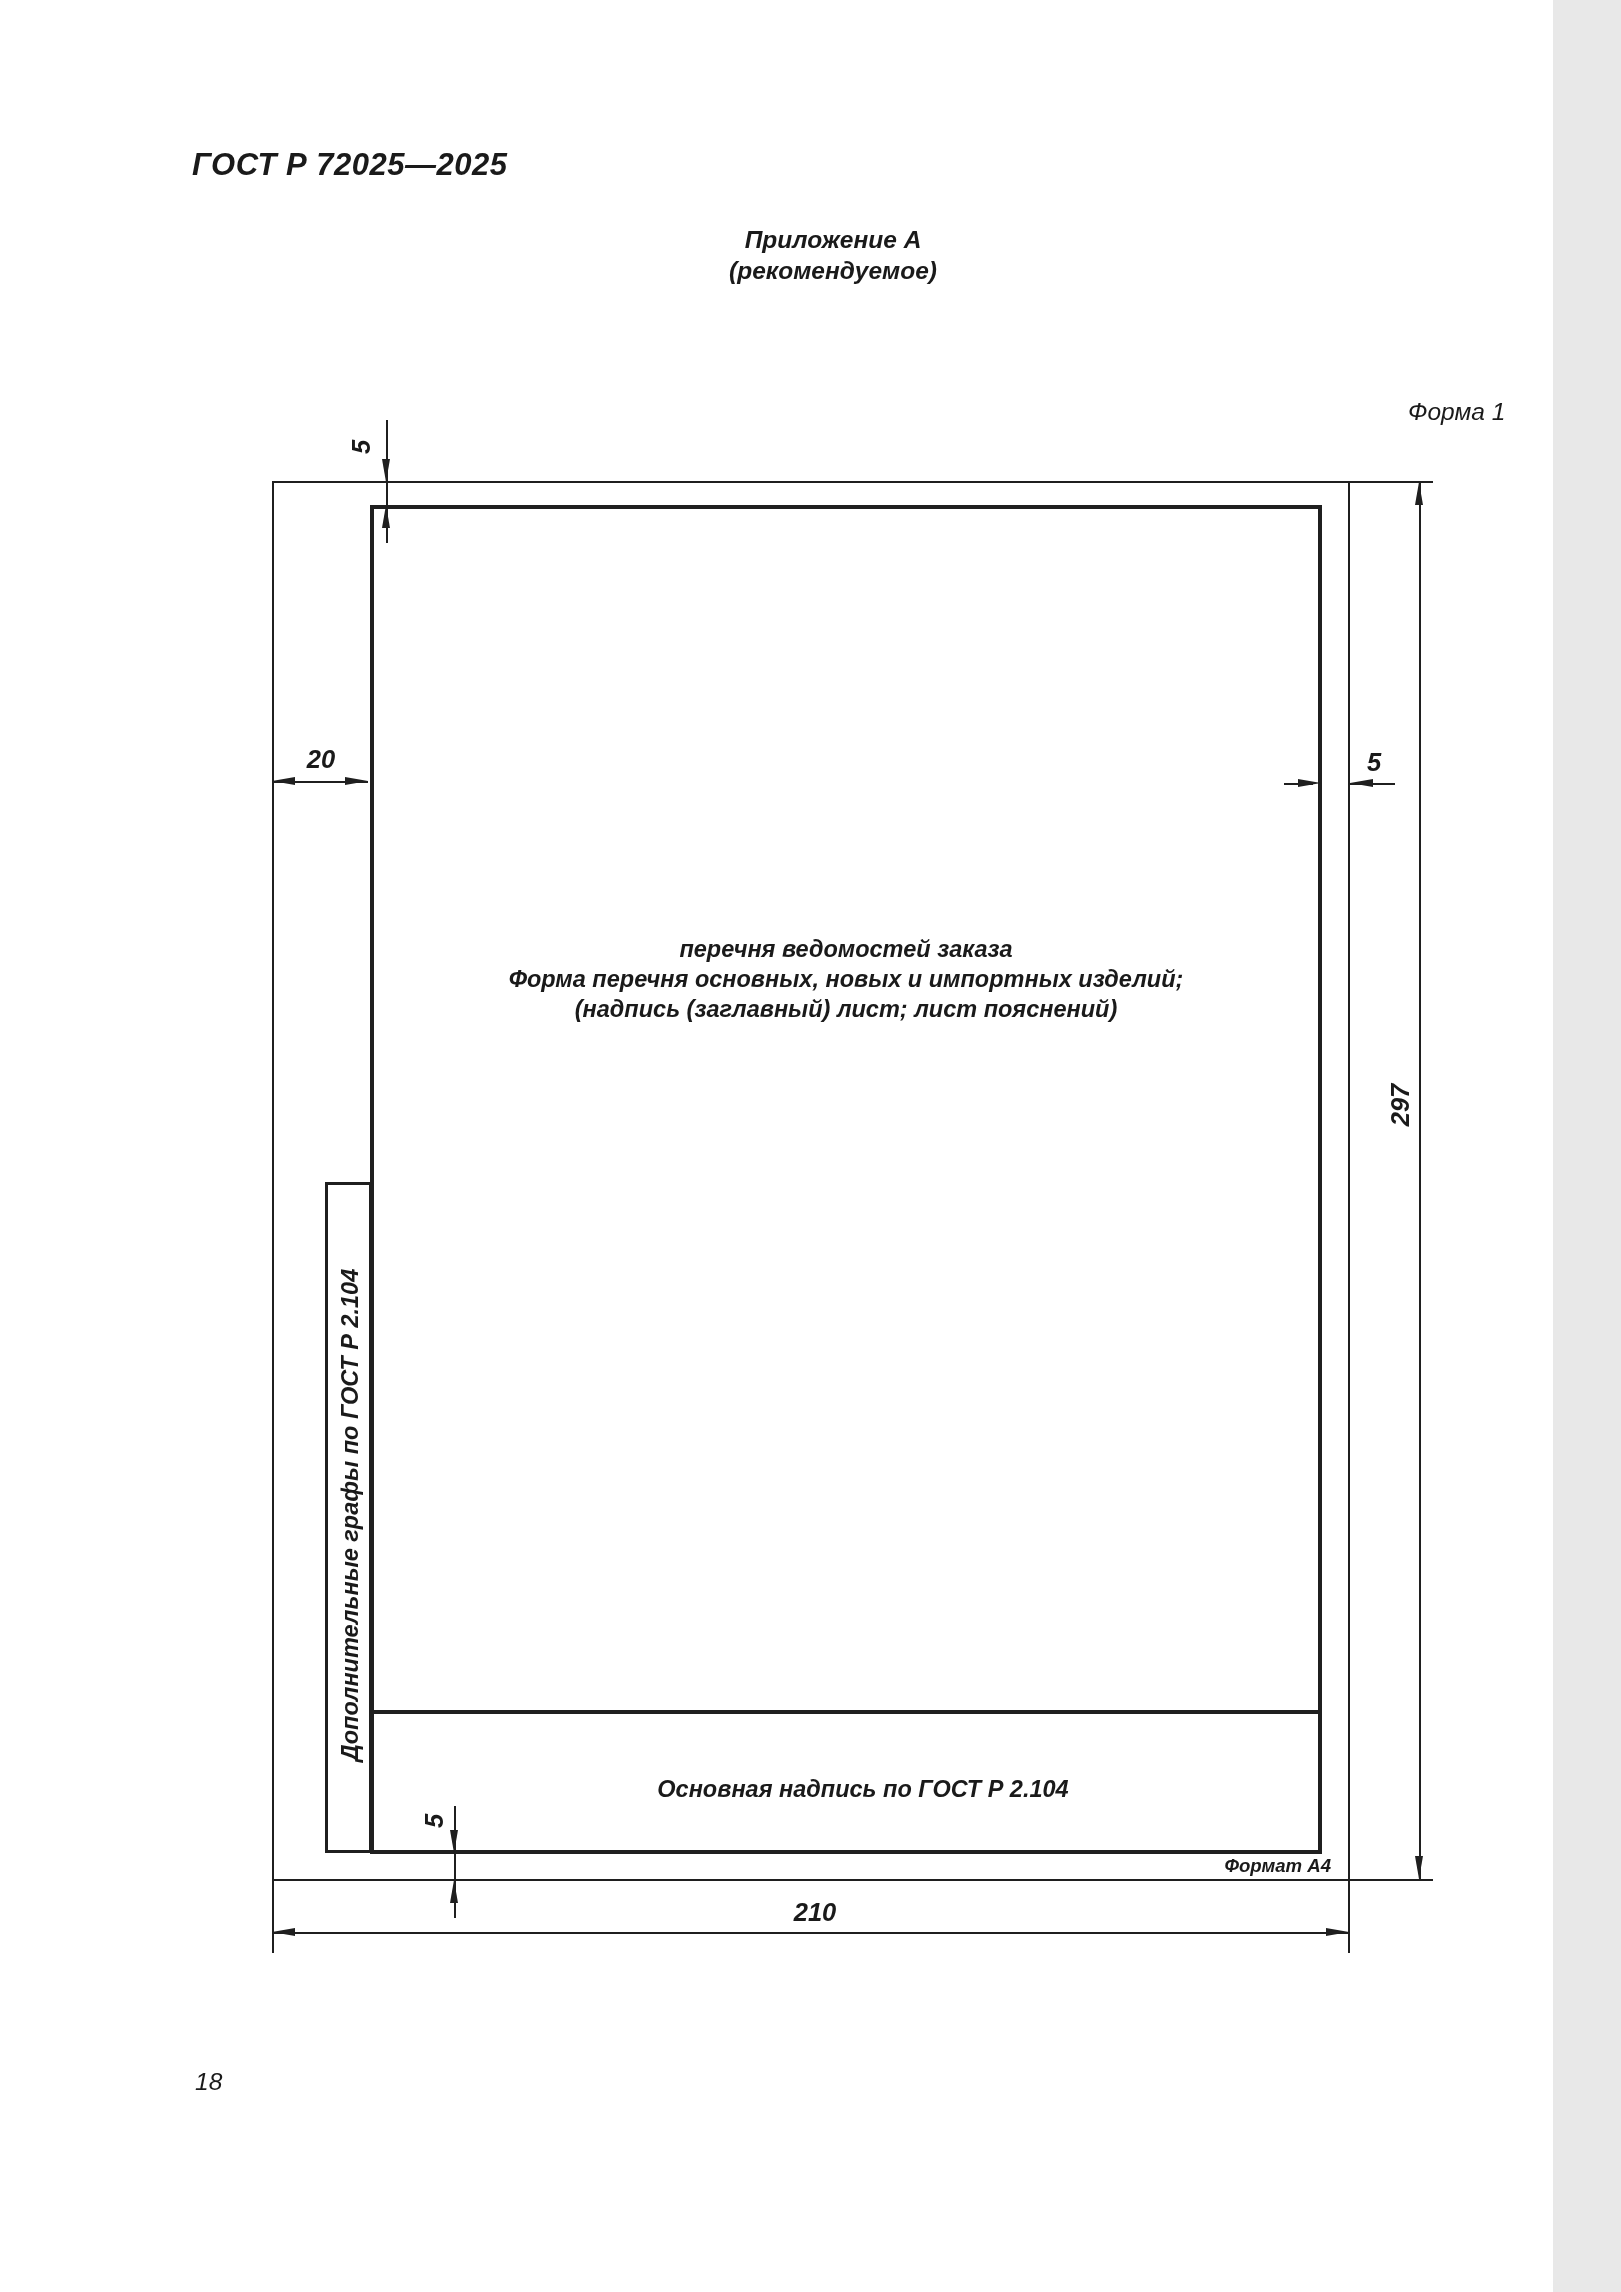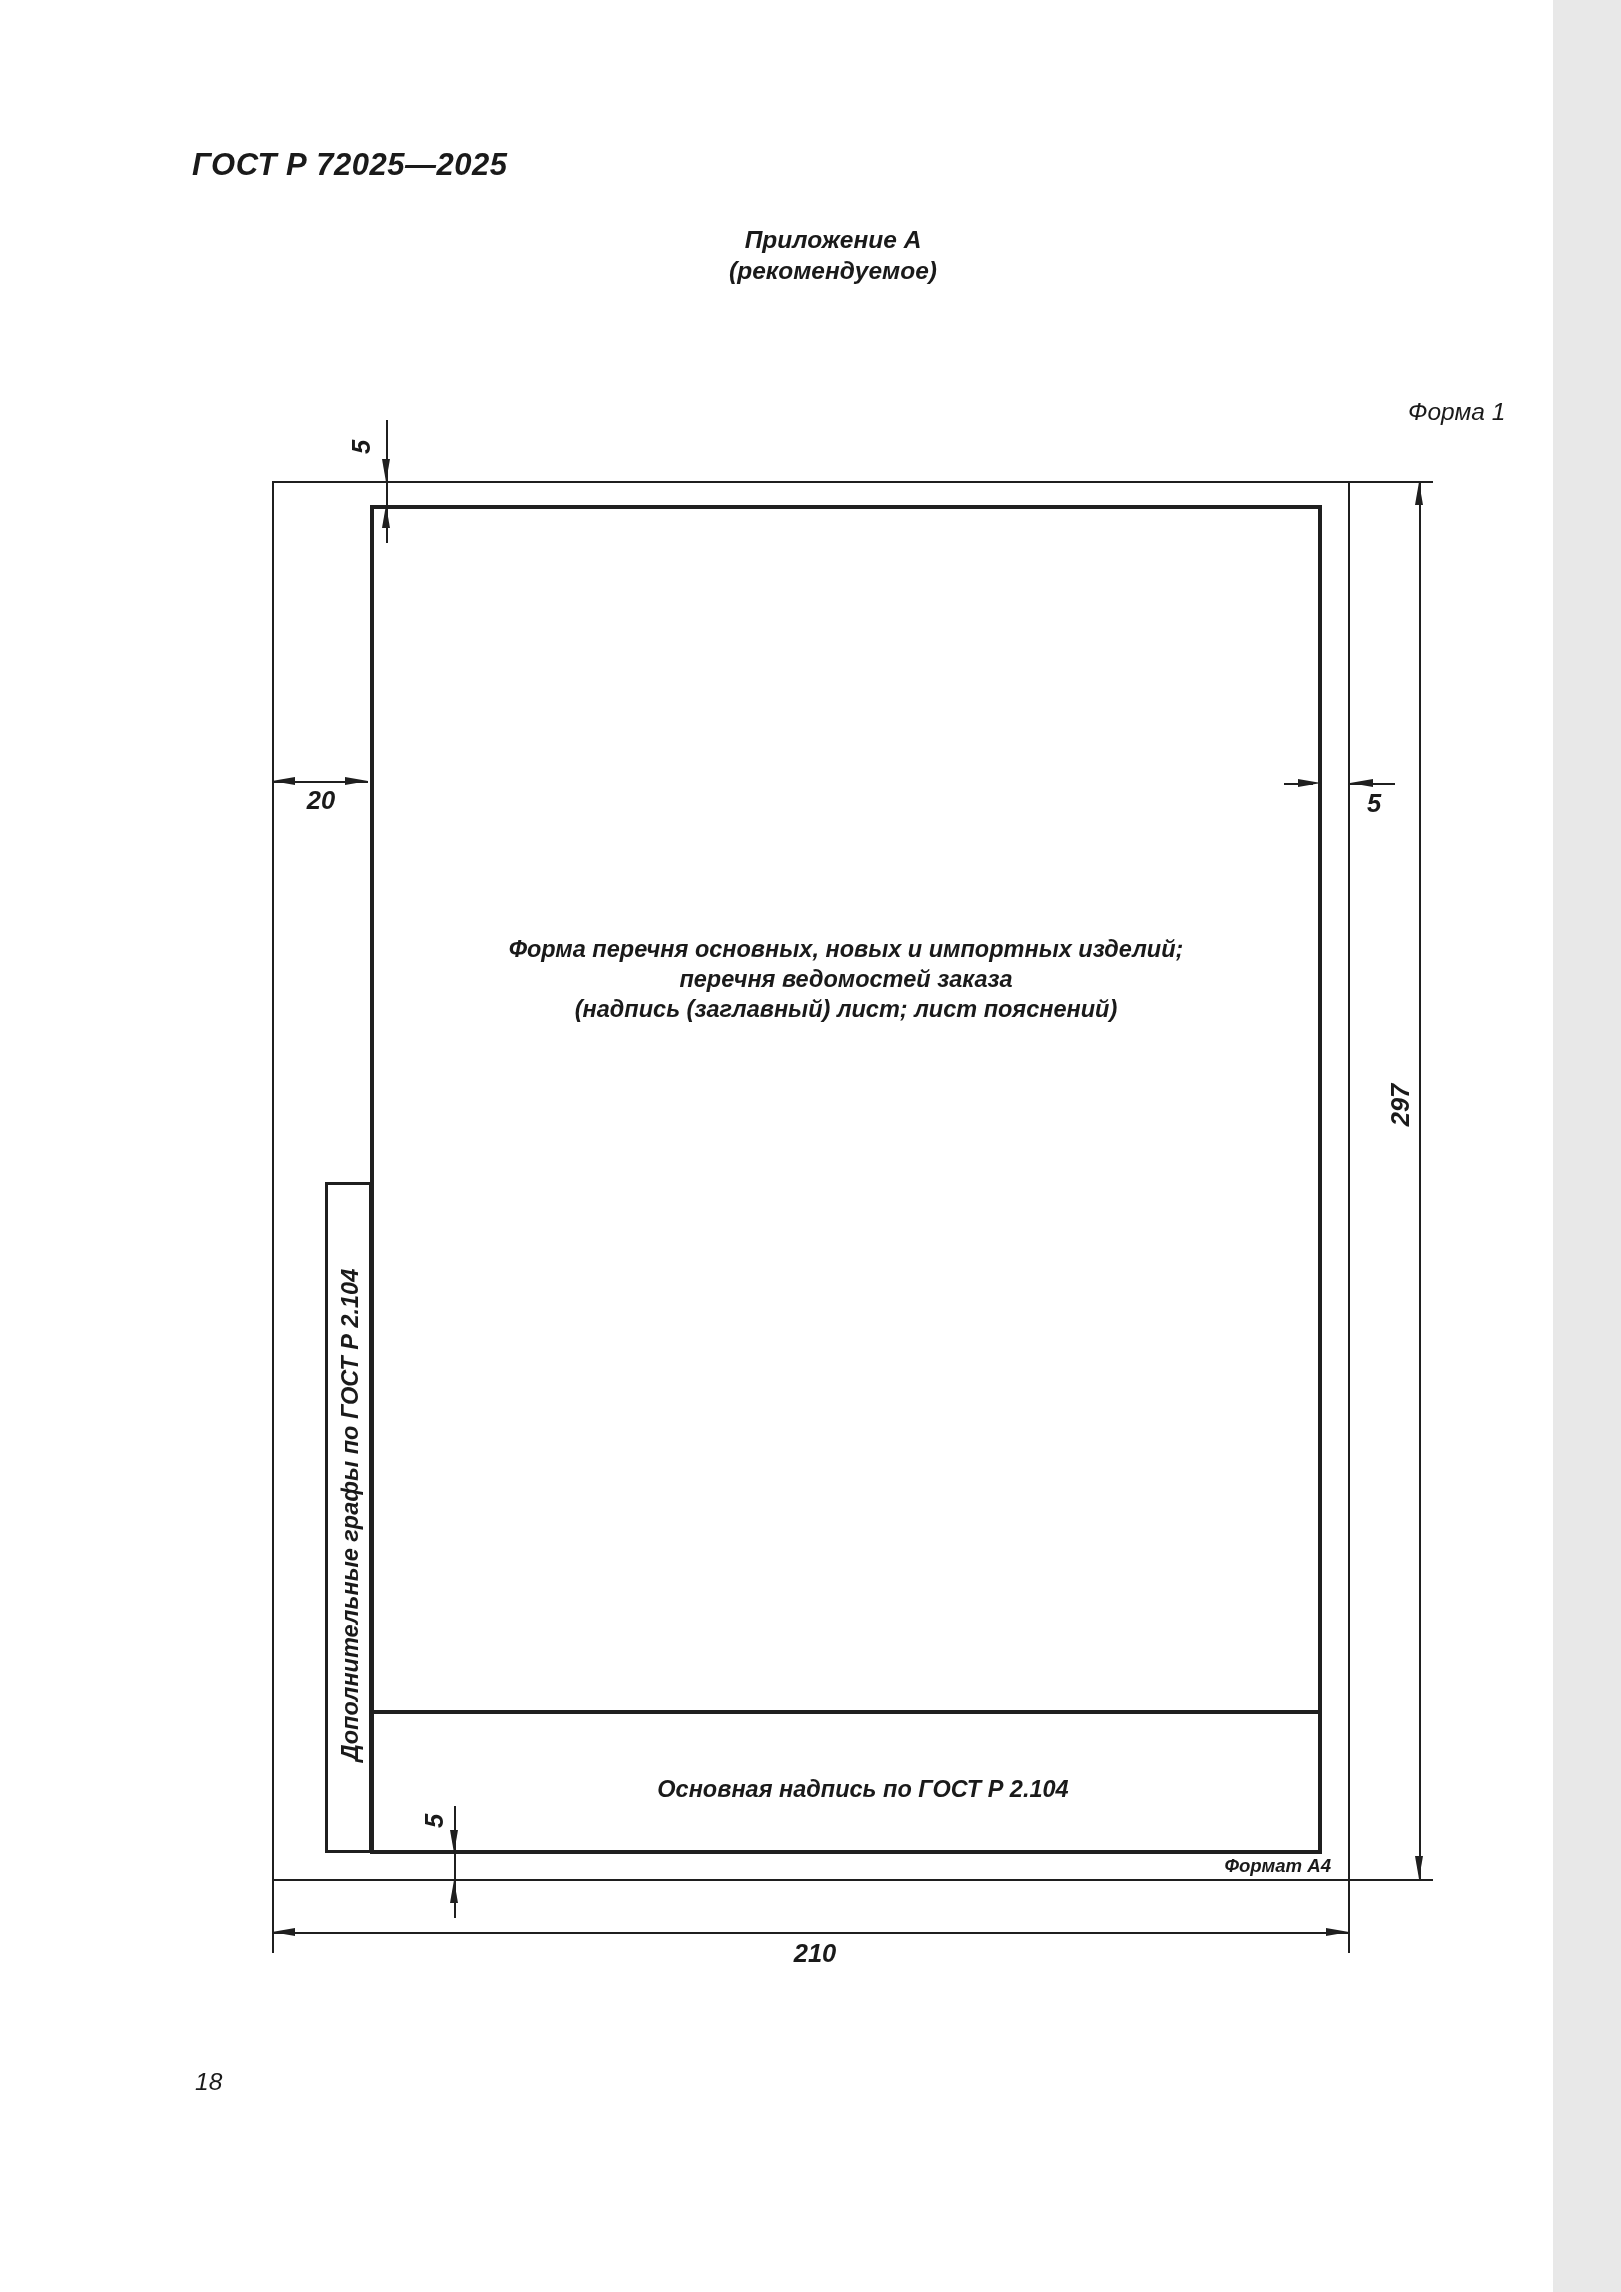--- a/index.html
+++ b/index.html
@@ -25,21 +25,21 @@
   .frame{position:absolute;box-sizing:border-box;border-style:solid;border-color:var(--ink);background:transparent;}
   
   .arr{position:absolute;width:0;height:0;}
   .arr-up{border-left:4.9px solid transparent;border-right:4.9px solid transparent;border-bottom:23.5px solid var(--ink);}
   .arr-down{border-left:4.9px solid transparent;border-right:4.9px solid transparent;border-top:23.5px solid var(--ink);}
   .arr-left{border-top:4.9px solid transparent;border-bottom:4.9px solid transparent;border-right:23.5px solid var(--ink);}
   .arr-right{border-top:4.9px solid transparent;border-bottom:4.9px solid transparent;border-left:23.5px solid var(--ink);}
   
   .dim{font-size:25.5px;font-weight:bold;color:#1a1a1a;}
   .vlabel{position:absolute;transform:translate(-50%,-50%) rotate(-90deg);white-space:nowrap;}
-  .hlabel{position:absolute;transform:translateX(-50%);white-space:nowrap;margin-top:41px;}
+  .hlabel{position:absolute;transform:translateX(-50%);white-space:nowrap;}
 </style>
 </head>
 <body>
 
 <div class="page">
 
   <div class="abs bold" style="left:192px;top:147px;font-size:31px;letter-spacing:0.5px;">ГОСТ Р 72025—2025</div>
 
   <div class="centerline bold" style="top:226px;font-size:24.5px;">Приложение А</div>
   <div class="centerline bold" style="top:257px;font-size:24.5px;">(рекомендуемое)</div>
@@ -55,22 +55,22 @@
     <div class="frame" style="left:325px;top:1182px;width:47px;height:671px;border-width:3.9px;"></div>
 
     <div class="line" style="left:370px;top:1710px;width:952px;height:3.9px;"></div>
 
     <div class="line" style="left:1350px;top:481px;width:83px;height:2px;"></div>
     <div class="line" style="left:1350px;top:1879px;width:83px;height:2px;"></div>
     <div class="line" style="left:272px;top:1881px;width:2px;height:72px;"></div>
     <div class="line" style="left:1348px;top:1881px;width:2px;height:72px;"></div>
 
     <div class="abs bold" style="left:370px;top:934px;width:952px;text-align:center;font-size:23.5px;line-height:30px;">
+      <div>перечня ведомостей заказа</div>
       <div>Форма перечня основных, новых и импортных изделий;</div>
-      <div>перечня ведомостей заказа</div>
       <div>(надпись (заглавный) лист; лист пояснений)</div>
     </div>
 
     <div class="vlabel bold" style="left:350px;top:1515px;font-size:23.5px;">Дополнительные графы по ГОСТ Р 2.104</div>
 
     <div class="abs bold" style="left:370px;top:1776px;width:952px;text-align:center;font-size:23.5px;padding-left:17px;">Основная надпись по ГОСТ Р 2.104</div>
 
     <div class="abs bold" style="left:1027px;top:1855px;width:304px;text-align:right;font-size:18.6px;">Формат А4</div>
 
     <div class="line" style="left:386px;top:420px;width:2px;height:123px;"></div>

